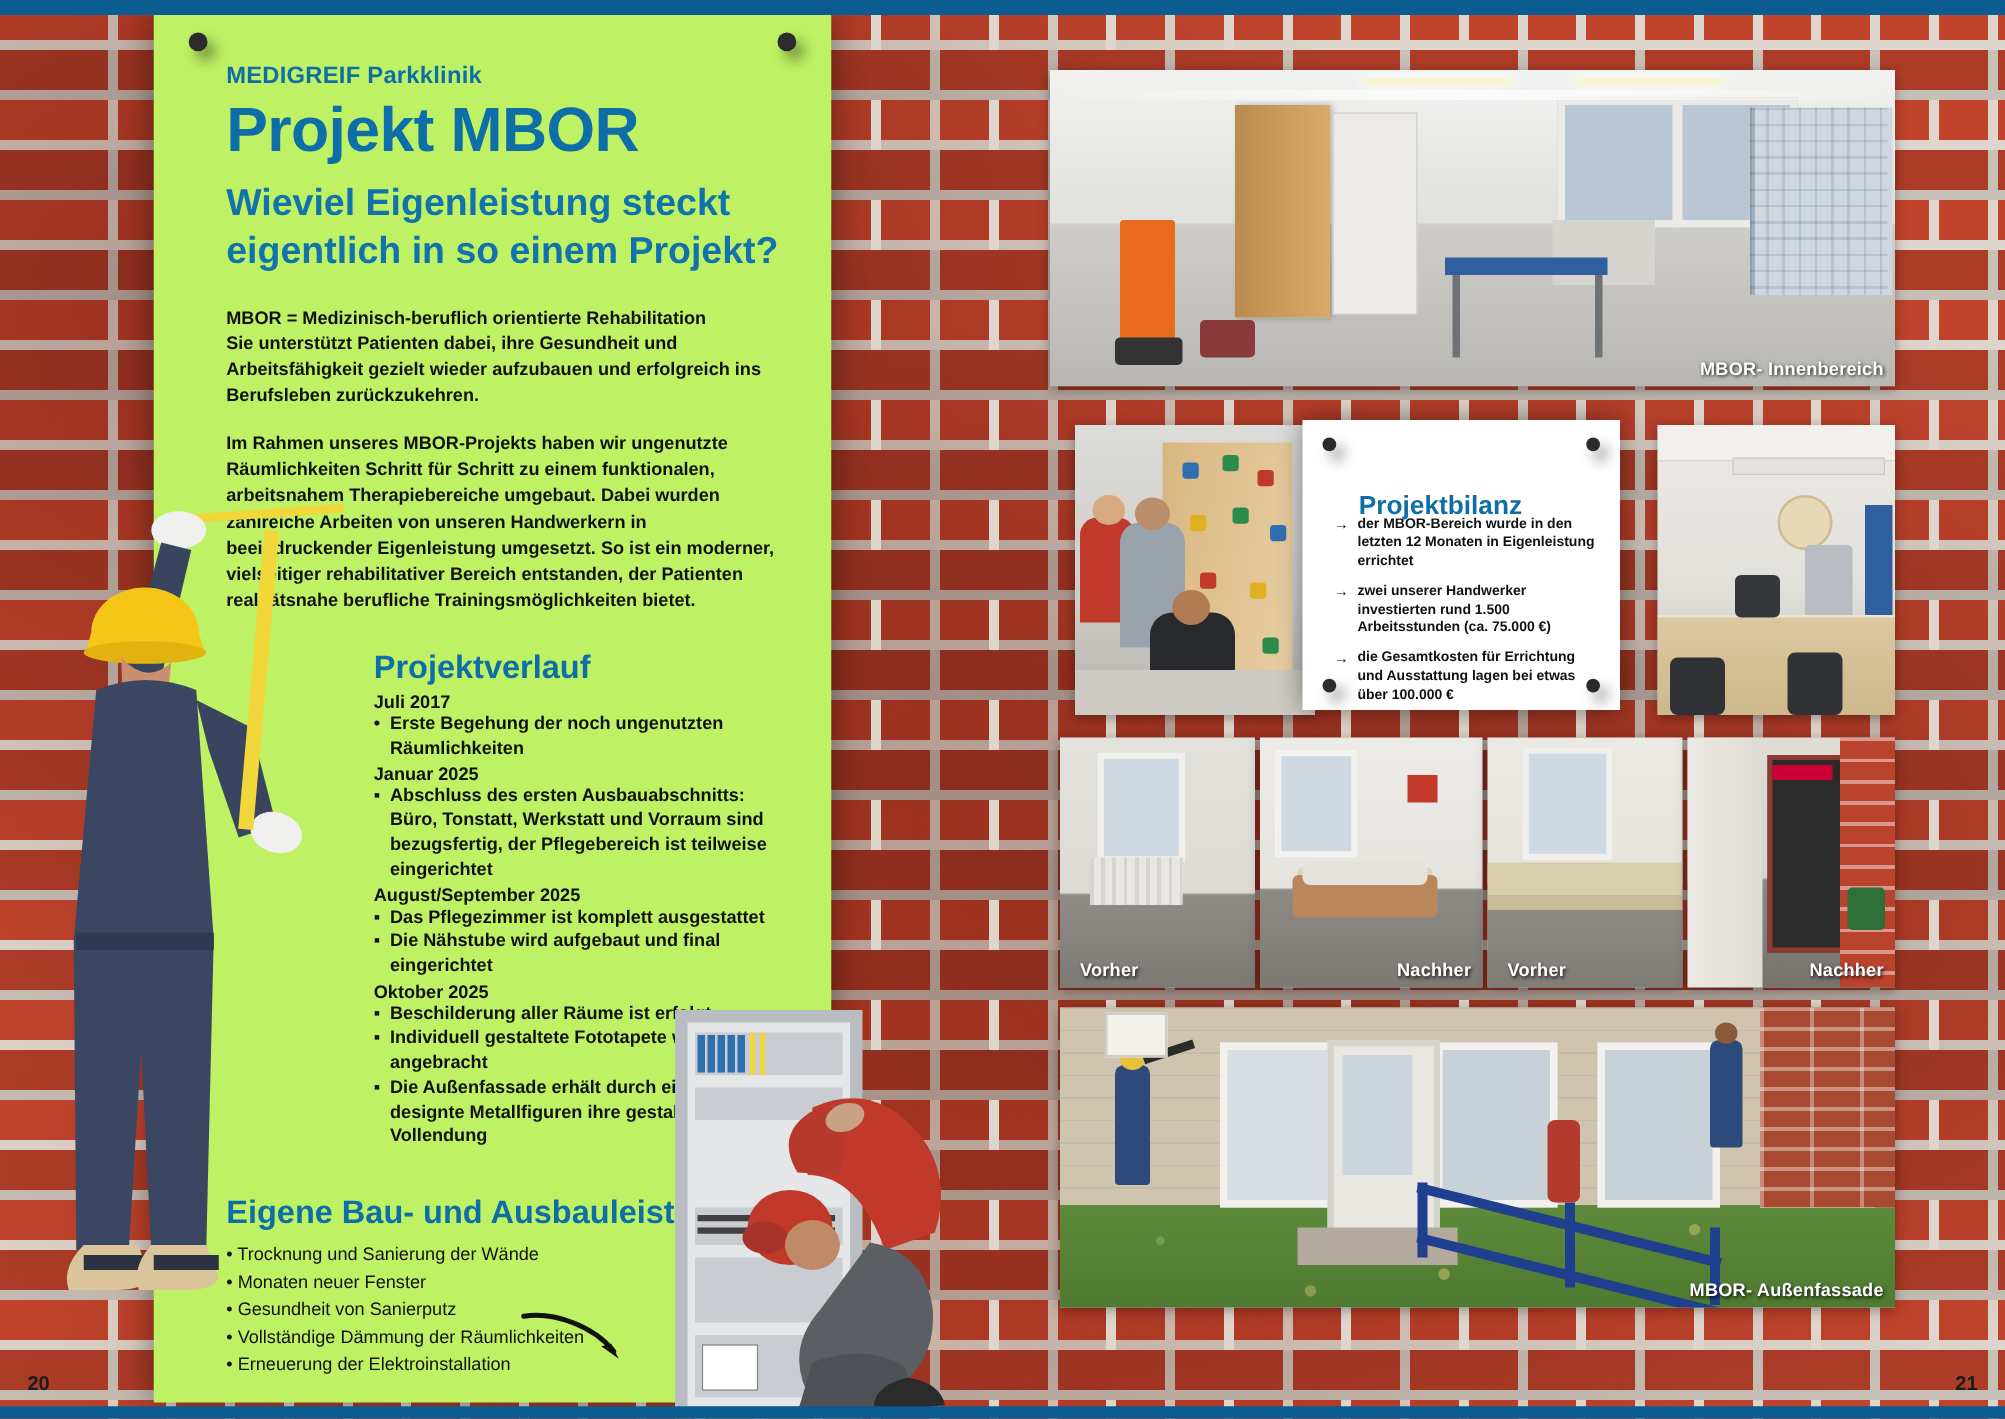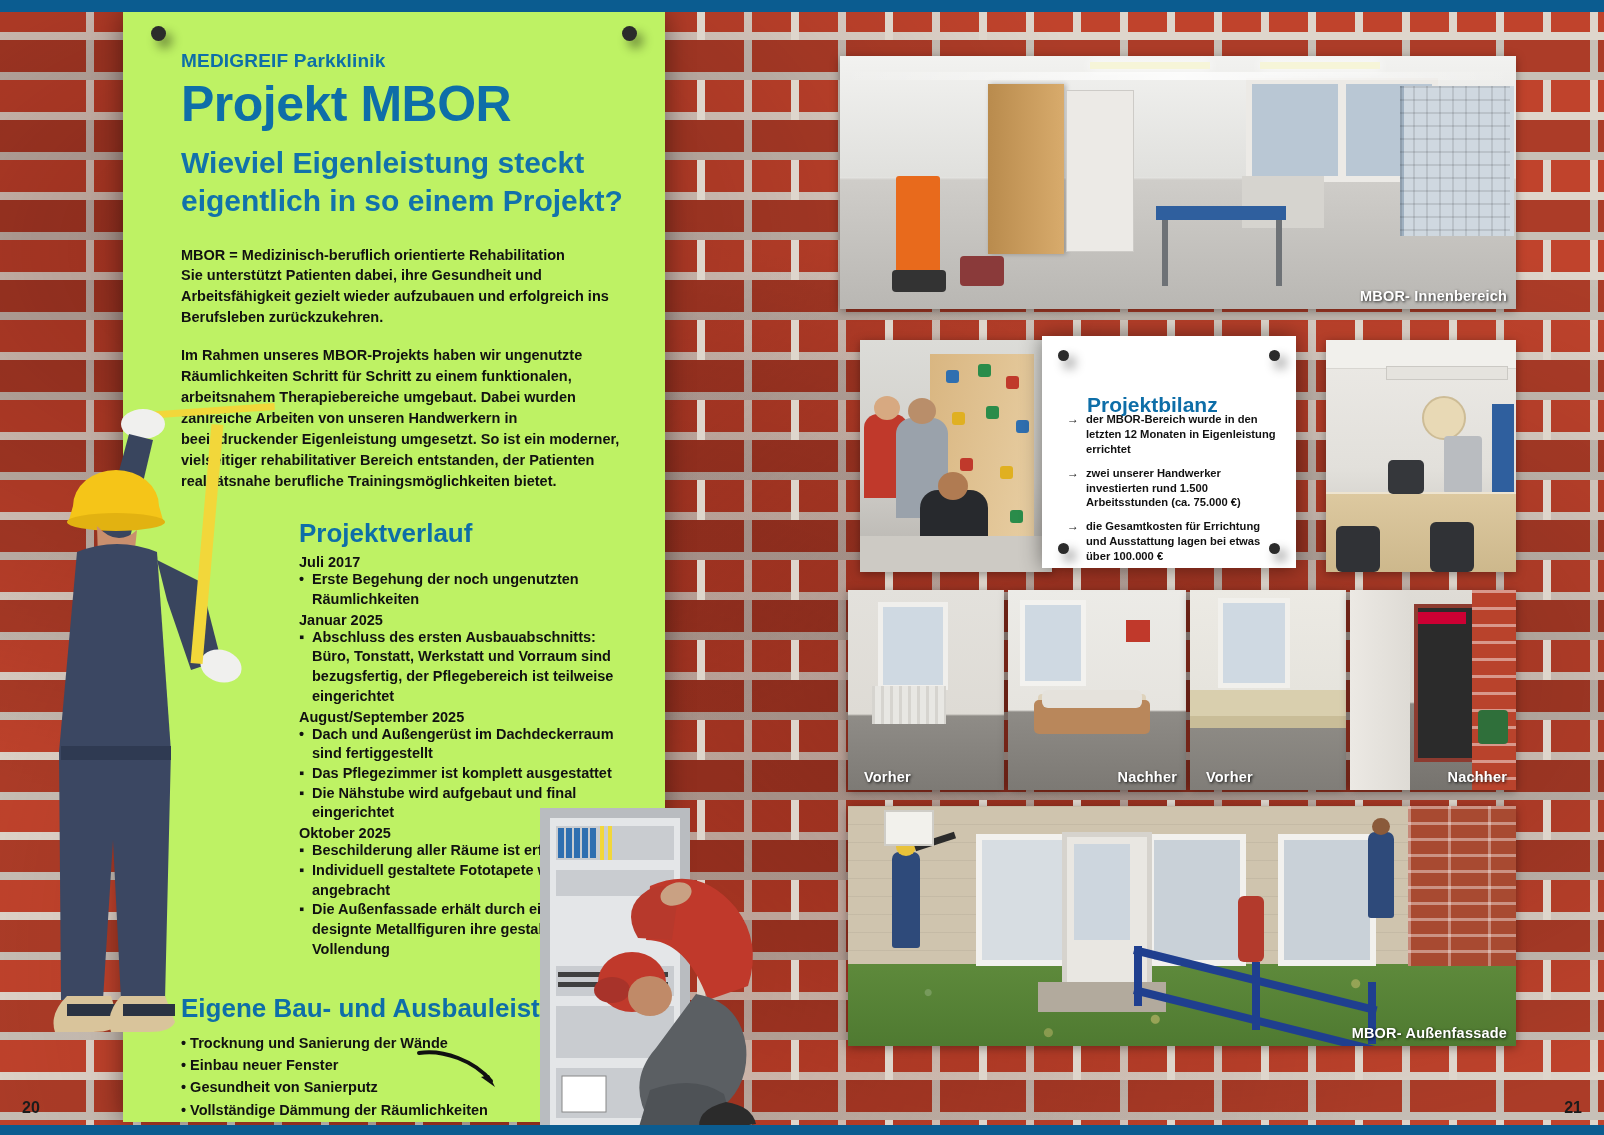--- a/index.html
+++ b/index.html
@@ -68,21 +68,21 @@
   .para{font-size:14.5px;font-weight:bold;color:#111;line-height:1.45;margin-top:18px;}
 
   .h3{color:#0e6ea8;font-size:26px;font-weight:bold;margin:0 0 5px;}
   .verlauf{margin-left:118px;margin-top:26px;}
   .vl-date{font-size:14.5px;font-weight:bold;color:#111;margin-top:2px;}
   .vl-item{font-size:14.5px;font-weight:bold;color:#111;line-height:1.36;
            padding-left:13px;text-indent:-13px;}
   .vl-item .bul{display:inline-block;width:13px;text-indent:0;}
 
   .h3b{color:#0e6ea8;font-size:26px;font-weight:bold;margin:34px 0 8px;}
-  .bau-item{font-size:14.5px;font-weight:bold;color:#111;line-height:1.52;
+  .bau-item{font-size:14.5px;font-weight:normal;color:#111;line-height:1.52;
             padding-left:13px;text-indent:-13px;}
   .arrow{position:absolute;left:290px;top:1035px;}
 
   .pageno{position:absolute;font-size:16px;font-weight:bold;color:#1b1b1b;z-index:70;}
 
   
   .photo{position:absolute;overflow:hidden;background:#bdbdbd;box-shadow:0 2px 9px rgba(0,0,0,.35);text-align:right;}
   .cap{position:absolute;right:9px;bottom:5px;color:#fff;font-size:14.5px;font-weight:bold;
        text-shadow:1px 1px 3px rgba(0,0,0,.85);letter-spacing:.2px;}
   .cap.left{left:16px;right:auto;}
@@ -123,34 +123,33 @@
       <div class="para">Im Rahmen unseres MBOR-Projekts haben wir ungenutzte Räumlichkeiten Schritt für Schritt zu einem funktionalen, arbeitsnahem Therapiebereiche umgebaut. Dabei wurden zahlreiche Arbeiten von unseren Handwerkern in beeindruckender Eigenleistung umgesetzt. So ist ein moderner, vielseitiger rehabilitativer Bereich entstanden, der Patienten realitätsnahe berufliche Trainingsmöglichkeiten bietet.</div>
 
       <div class="verlauf">
         <div class="h3">Projektverlauf</div>
         <div id="timeline-entries">
             <div class="vl-date">Juli 2017</div>
             <div class="vl-item"><span class="bul">•</span>Erste Begehung der noch ungenutzten Räumlichkeiten</div>
             <div class="vl-date">Januar 2025</div>
             <div class="vl-item"><span class="bul">▪</span>Abschluss des ersten Ausbauabschnitts: Büro, Tonstatt, Werkstatt und Vorraum sind bezugsfertig, der Pflegebereich ist teilweise eingerichtet</div>
             <div class="vl-date">August/September 2025</div>
-            <div class="vl-item"><span class="bul">•</span>Dach und Außengerüst im Dachdeckerraum sind fertiggestellt</div>
             <div class="vl-item"><span class="bul">▪</span>Das Pflegezimmer ist komplett ausgestattet</div>
             <div class="vl-item"><span class="bul">▪</span>Die Nähstube wird aufgebaut und final eingerichtet</div>
             <div class="vl-date">Oktober 2025</div>
             <div class="vl-item"><span class="bul">▪</span>Beschilderung aller Räume ist erfolgt</div>
             <div class="vl-item"><span class="bul">▪</span>Individuell gestaltete Fototapete wurde angebracht</div>
             <div class="vl-item"><span class="bul">▪</span>Die Außenfassade erhält durch eigens designte Metallfiguren ihre gestalterische Vollendung</div>
           </div>
       </div>
 
       <div class="h3b">Eigene Bau- und Ausbauleistungen</div>
       <div id="services-list">
           <div class="bau-item">• Trocknung und Sanierung der Wände</div>
-          <div class="bau-item">• Einbau neuer Fenster</div>
+          <div class="bau-item">• Monaten neuer Fenster</div>
           <div class="bau-item">• Gesundheit von Sanierputz</div>
           <div class="bau-item">• Vollständige Dämmung der Räumlichkeiten</div>
           <div class="bau-item">• Erneuerung der Elektroinstallation</div>
         </div>
 
     </div>
 
     <svg class="arrow" width="90" height="45" viewBox="0 0 90 45">
       <path d="M6 6 C 30 2, 62 14, 78 34" stroke="#111" stroke-width="4" fill="none" stroke-linecap="round"></path>
       <path d="M82 40 L 68 30 L 76 28 Z" fill="#111"></path>

